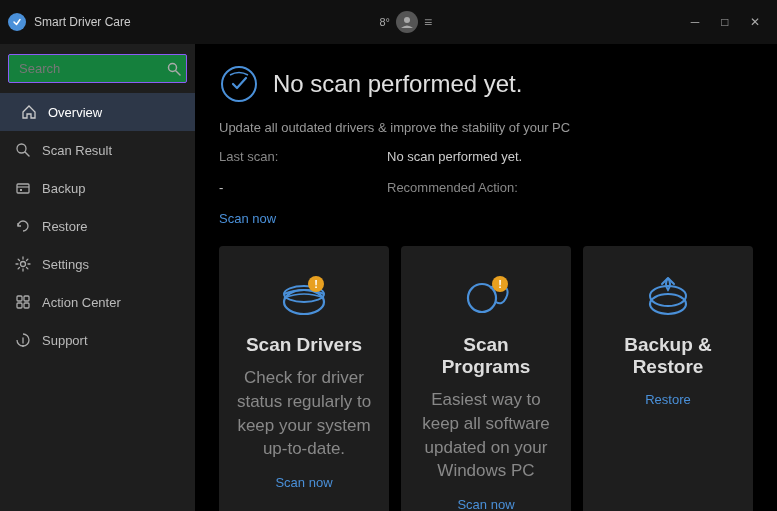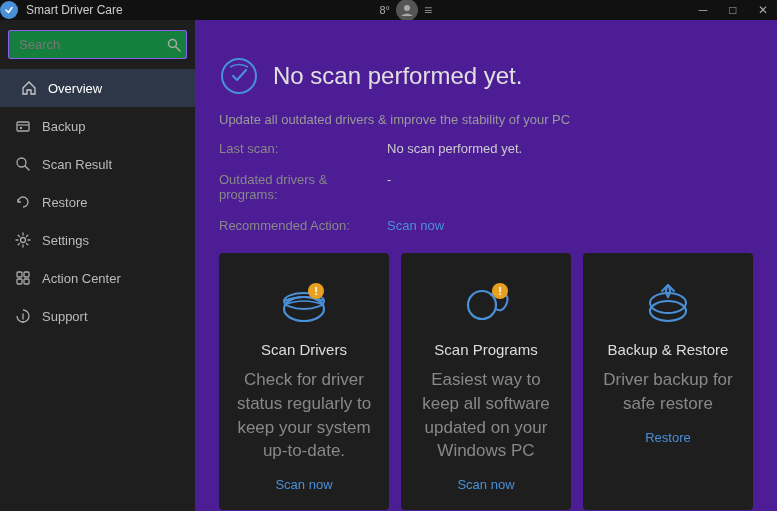--- a/index.html
+++ b/index.html
@@ -10,25 +10,25 @@
       font-family: 'Segoe UI', Arial, sans-serif;
       color: #ccc;
       overflow: hidden;
       display: flex;
       flex-direction: column;
     }
 
     
     .titlebar {
       background: #111;
-      height: 20px;
+      height: 44px;
       display: flex;
       align-items: center;
       justify-content: space-between;
-      padding: 0 0;
+      padding: 0 8px;
       flex-shrink: 0;
     }
     .titlebar-left {
       display: flex;
       align-items: center;
       gap: 8px;
     }
     .titlebar-icon {
       width: 18px;
       height: 18px;
@@ -139,23 +139,23 @@
       display: flex;
       align-items: center;
       justify-content: center;
       font-size: 16px;
       flex-shrink: 0;
     }
 
     
     .main-content {
       flex: 1;
-      background: #4c1d95;
+      background: #000000;
       overflow-y: auto;
-      padding: 36px 24px;
+      padding: 20px 24px;
     }
 
     
     .page-header {
       display: flex;
       align-items: center;
       gap: 14px;
       margin-bottom: 16px;
     }
     .header-icon {
@@ -205,23 +205,23 @@
     }
     .card-icon {
       width: 56px;
       height: 56px;
       display: flex;
       align-items: center;
       justify-content: center;
       position: relative;
     }
     .card-title {
-      font-size: 15px;
+      font-size: 19px;
       color: #ddd;
-      font-weight: 400;
+      font-weight: 700;
       text-align: center;
     }
     .card-desc {
       font-size: 17px;
       color: #888;
       text-align: center;
       line-height: 1.4;
     }
     .card-link {
       color: #4a90d9;
@@ -301,36 +301,36 @@
         <svg width="16" height="16" viewBox="0 0 16 16" fill="none">
           <path d="M2 8L8 2L14 8V14H10V10H6V14H2V8Z" stroke="#ccc" stroke-width="1.3" fill="none"></path>
         </svg>
       </span>
       <span>Overview</span>
     </div>
 
     <div class="nav-item">
       <span class="nav-icon">
         <svg width="16" height="16" viewBox="0 0 16 16" fill="none">
+          <circle cx="6.5" cy="6.5" r="4.5" stroke="#aaa" stroke-width="1.3"></circle>
+          <line x1="10" y1="10" x2="14" y2="14" stroke="#aaa" stroke-width="1.5" stroke-linecap="round"></line>
+        </svg>
+      </span>
+      <span>Scan Result</span>
+    </div>
+
+    <div class="nav-item">
+      <span class="nav-icon">
+        <svg width="16" height="16" viewBox="0 0 16 16" fill="none">
           <rect x="2" y="4" width="12" height="9" rx="1" stroke="#aaa" stroke-width="1.3"></rect>
           <line x1="2" y1="7" x2="14" y2="7" stroke="#aaa" stroke-width="1.2"></line>
           <rect x="5" y="9" width="2" height="2" fill="#aaa"></rect>
         </svg>
       </span>
       <span>Backup</span>
-    </div>
-
-    <div class="nav-item">
-      <span class="nav-icon">
-        <svg width="16" height="16" viewBox="0 0 16 16" fill="none">
-          <circle cx="6.5" cy="6.5" r="4.5" stroke="#aaa" stroke-width="1.3"></circle>
-          <line x1="10" y1="10" x2="14" y2="14" stroke="#aaa" stroke-width="1.5" stroke-linecap="round"></line>
-        </svg>
-      </span>
-      <span>Scan Result</span>
     </div>
 
     <div class="nav-item">
       <span class="nav-icon">
         <svg width="16" height="16" viewBox="0 0 16 16" fill="none">
           <path d="M3 8 A5 5 0 1 1 8 13" stroke="#aaa" stroke-width="1.3" fill="none"></path>
           <polyline points="3,5 3,8 6,8" stroke="#aaa" stroke-width="1.3" fill="none"></polyline>
         </svg>
       </span>
       <span>Restore</span>
@@ -382,21 +382,20 @@
       </div>
       <h1 class="header-title">No scan performed yet.</h1>
     </div>
 
     <p style="font-size:13px;color:#999;margin-bottom:14px;">Update all outdated drivers &amp; improve the stability of your PC</p>
 
     <div class="info-grid">
       <span class="info-label">Last scan:</span>
       <span class="info-value">No scan performed yet.</span>
 
-      <span class="info-label">Outdated drivers &amp; programs:</span>
       <span class="info-value">-</span>
 
       <span class="info-label">Recommended Action:</span>
       <a class="info-link" href="#">Scan now</a>
     </div>
 
     <div class="cards-row">
 
       <div class="card">
         <div class="card-icon">
@@ -433,21 +432,20 @@
       <div class="card">
         <div class="card-icon">
           <svg width="52" height="48" viewBox="0 0 52 48" fill="none">
             <ellipse cx="26" cy="32" rx="18" ry="10" stroke="#4a90d9" stroke-width="2.2" fill="none"></ellipse>
             <ellipse cx="26" cy="24" rx="18" ry="10" stroke="#4a90d9" stroke-width="2" fill="none"></ellipse>
             <path d="M26 6 Q30 12 26 18 Q22 12 26 6" stroke="#4a90d9" stroke-width="2" fill="none"></path>
             <path d="M20 12 L26 6 L32 12" stroke="#4a90d9" stroke-width="2" fill="none" stroke-linecap="round" stroke-linejoin="round"></path>
           </svg>
         </div>
         <span class="card-title">Backup &amp; Restore</span>
-        <span class="card-desc">Driver backup for safe restore</span>
         <a class="card-link" href="#">Restore</a>
       </div>
 
     </div>
 
     <div class="alert-banner">
       <span class="alert-icon">
         <svg width="20" height="20" viewBox="0 0 20 20" fill="none">
           <circle cx="10" cy="10" r="9" stroke="#4a90d9" stroke-width="1.5"></circle>
           <text x="10" y="14" text-anchor="middle" font-size="11" fill="#4a90d9" font-weight="bold">i</text>

